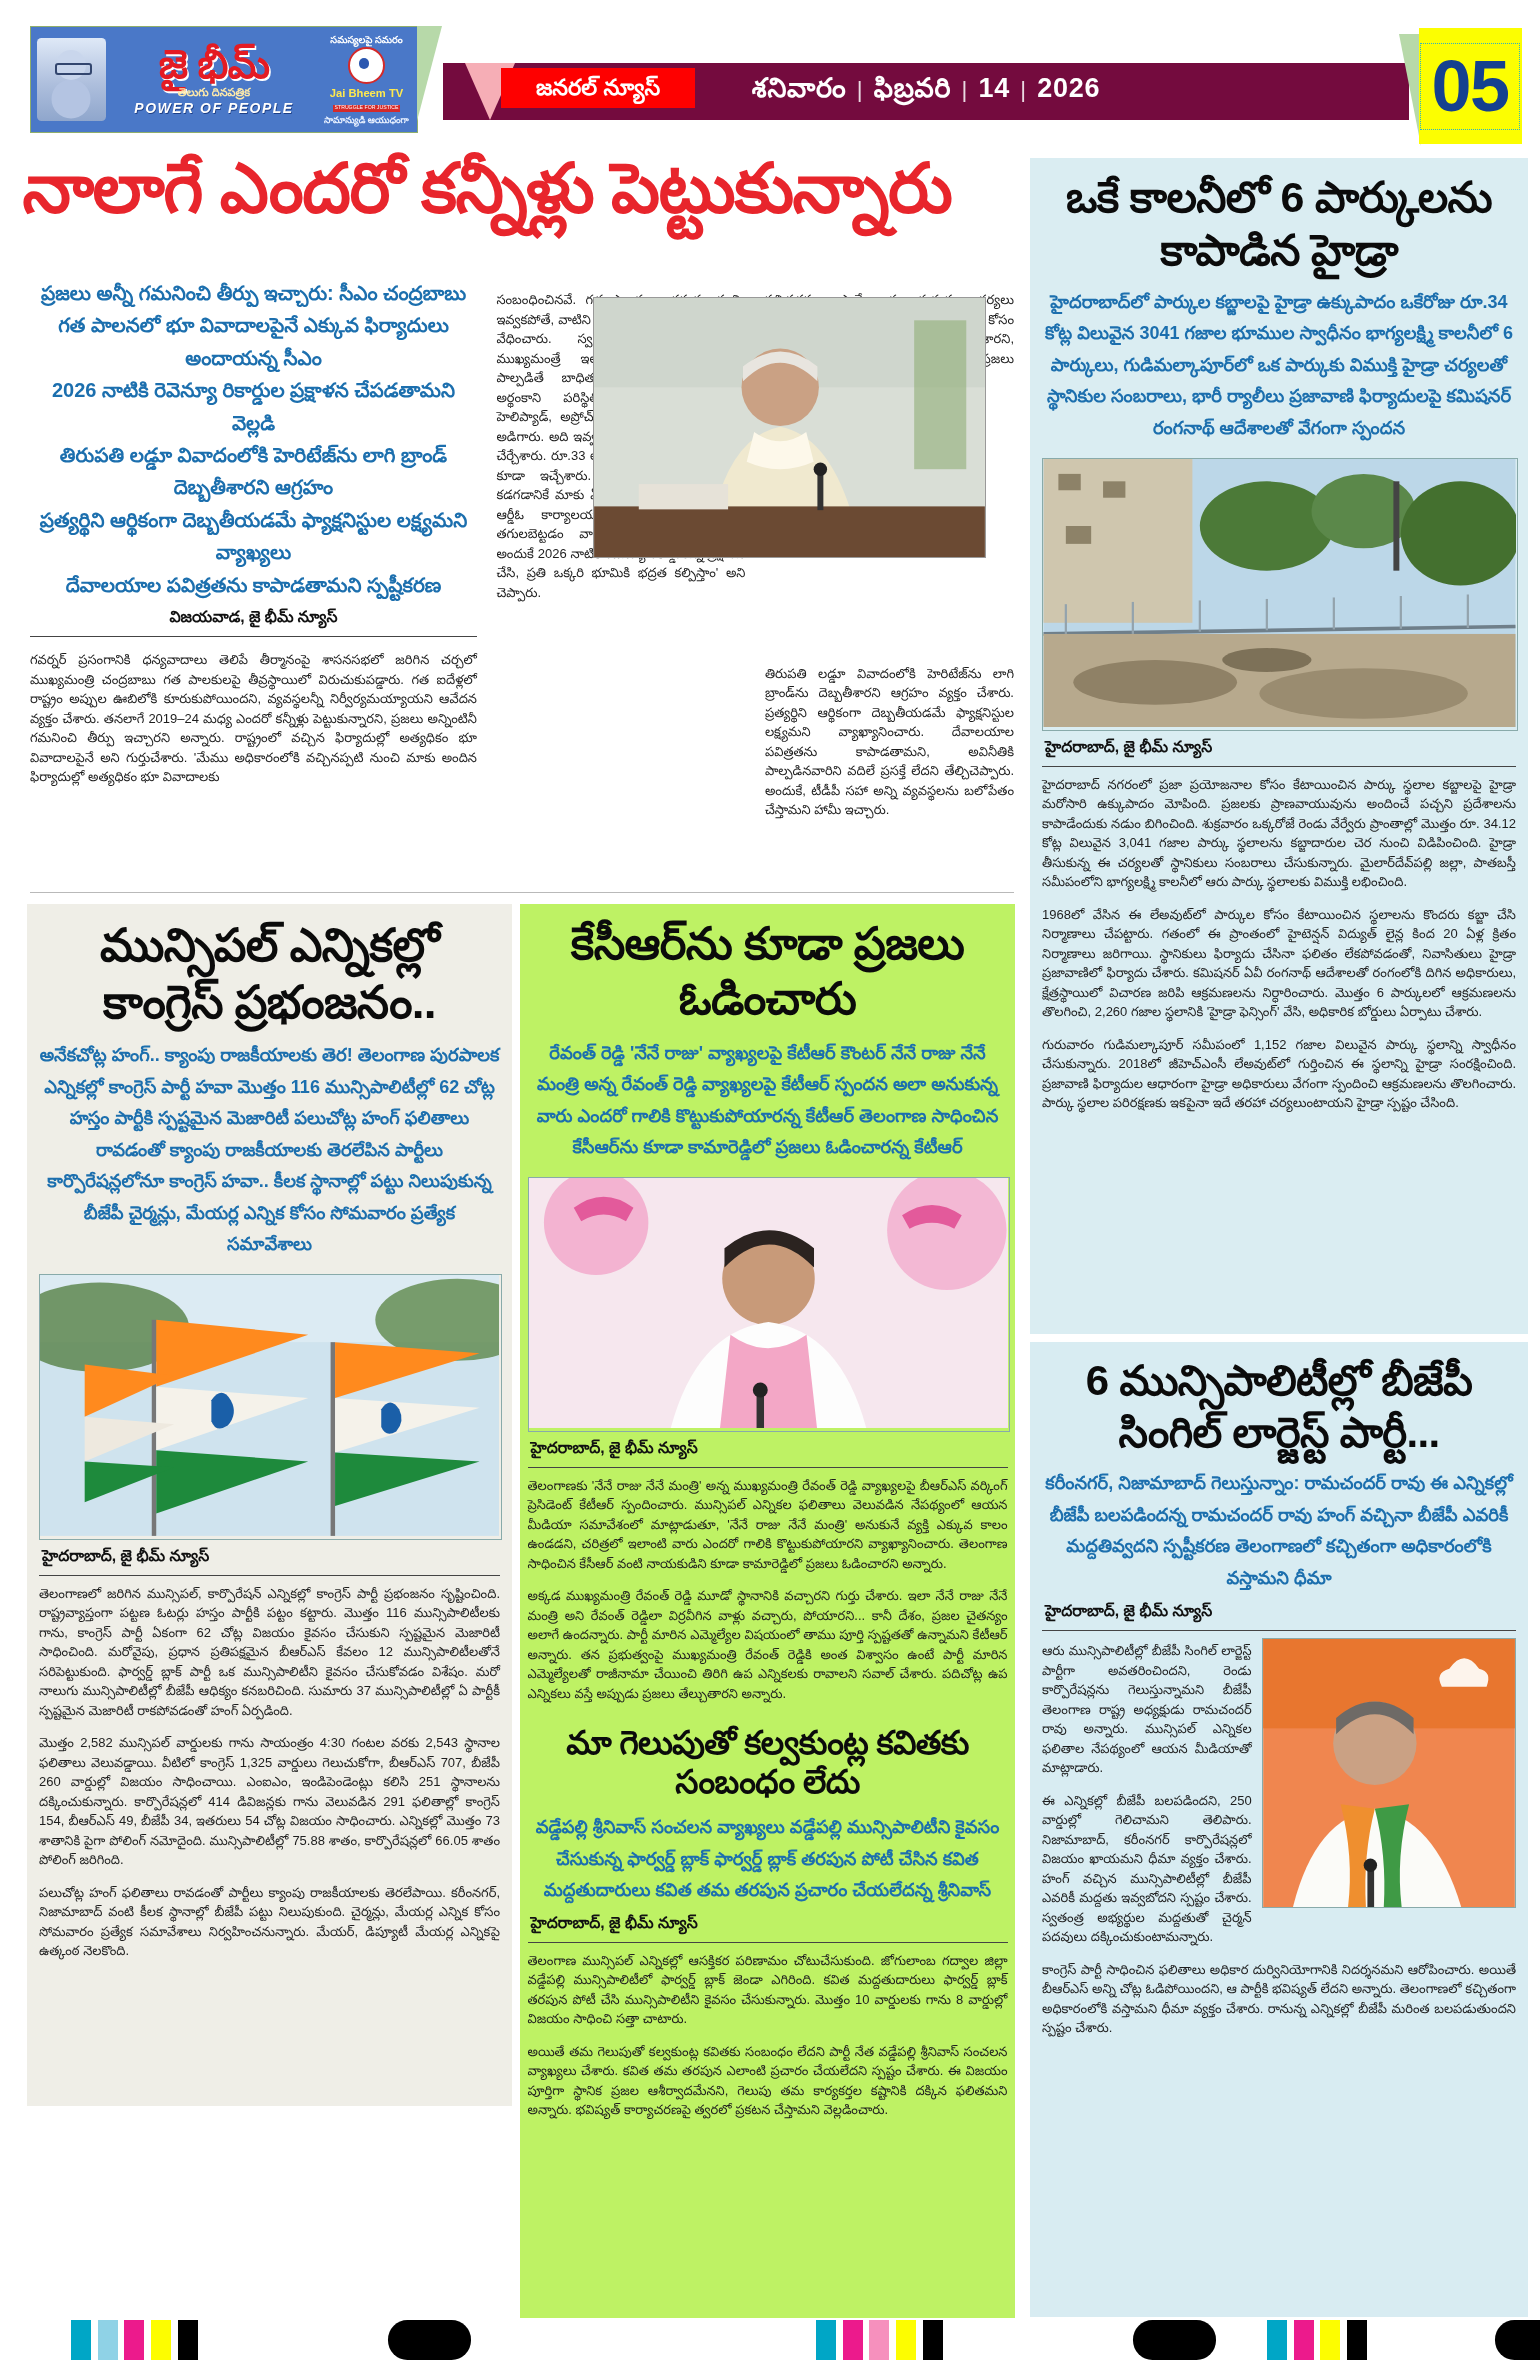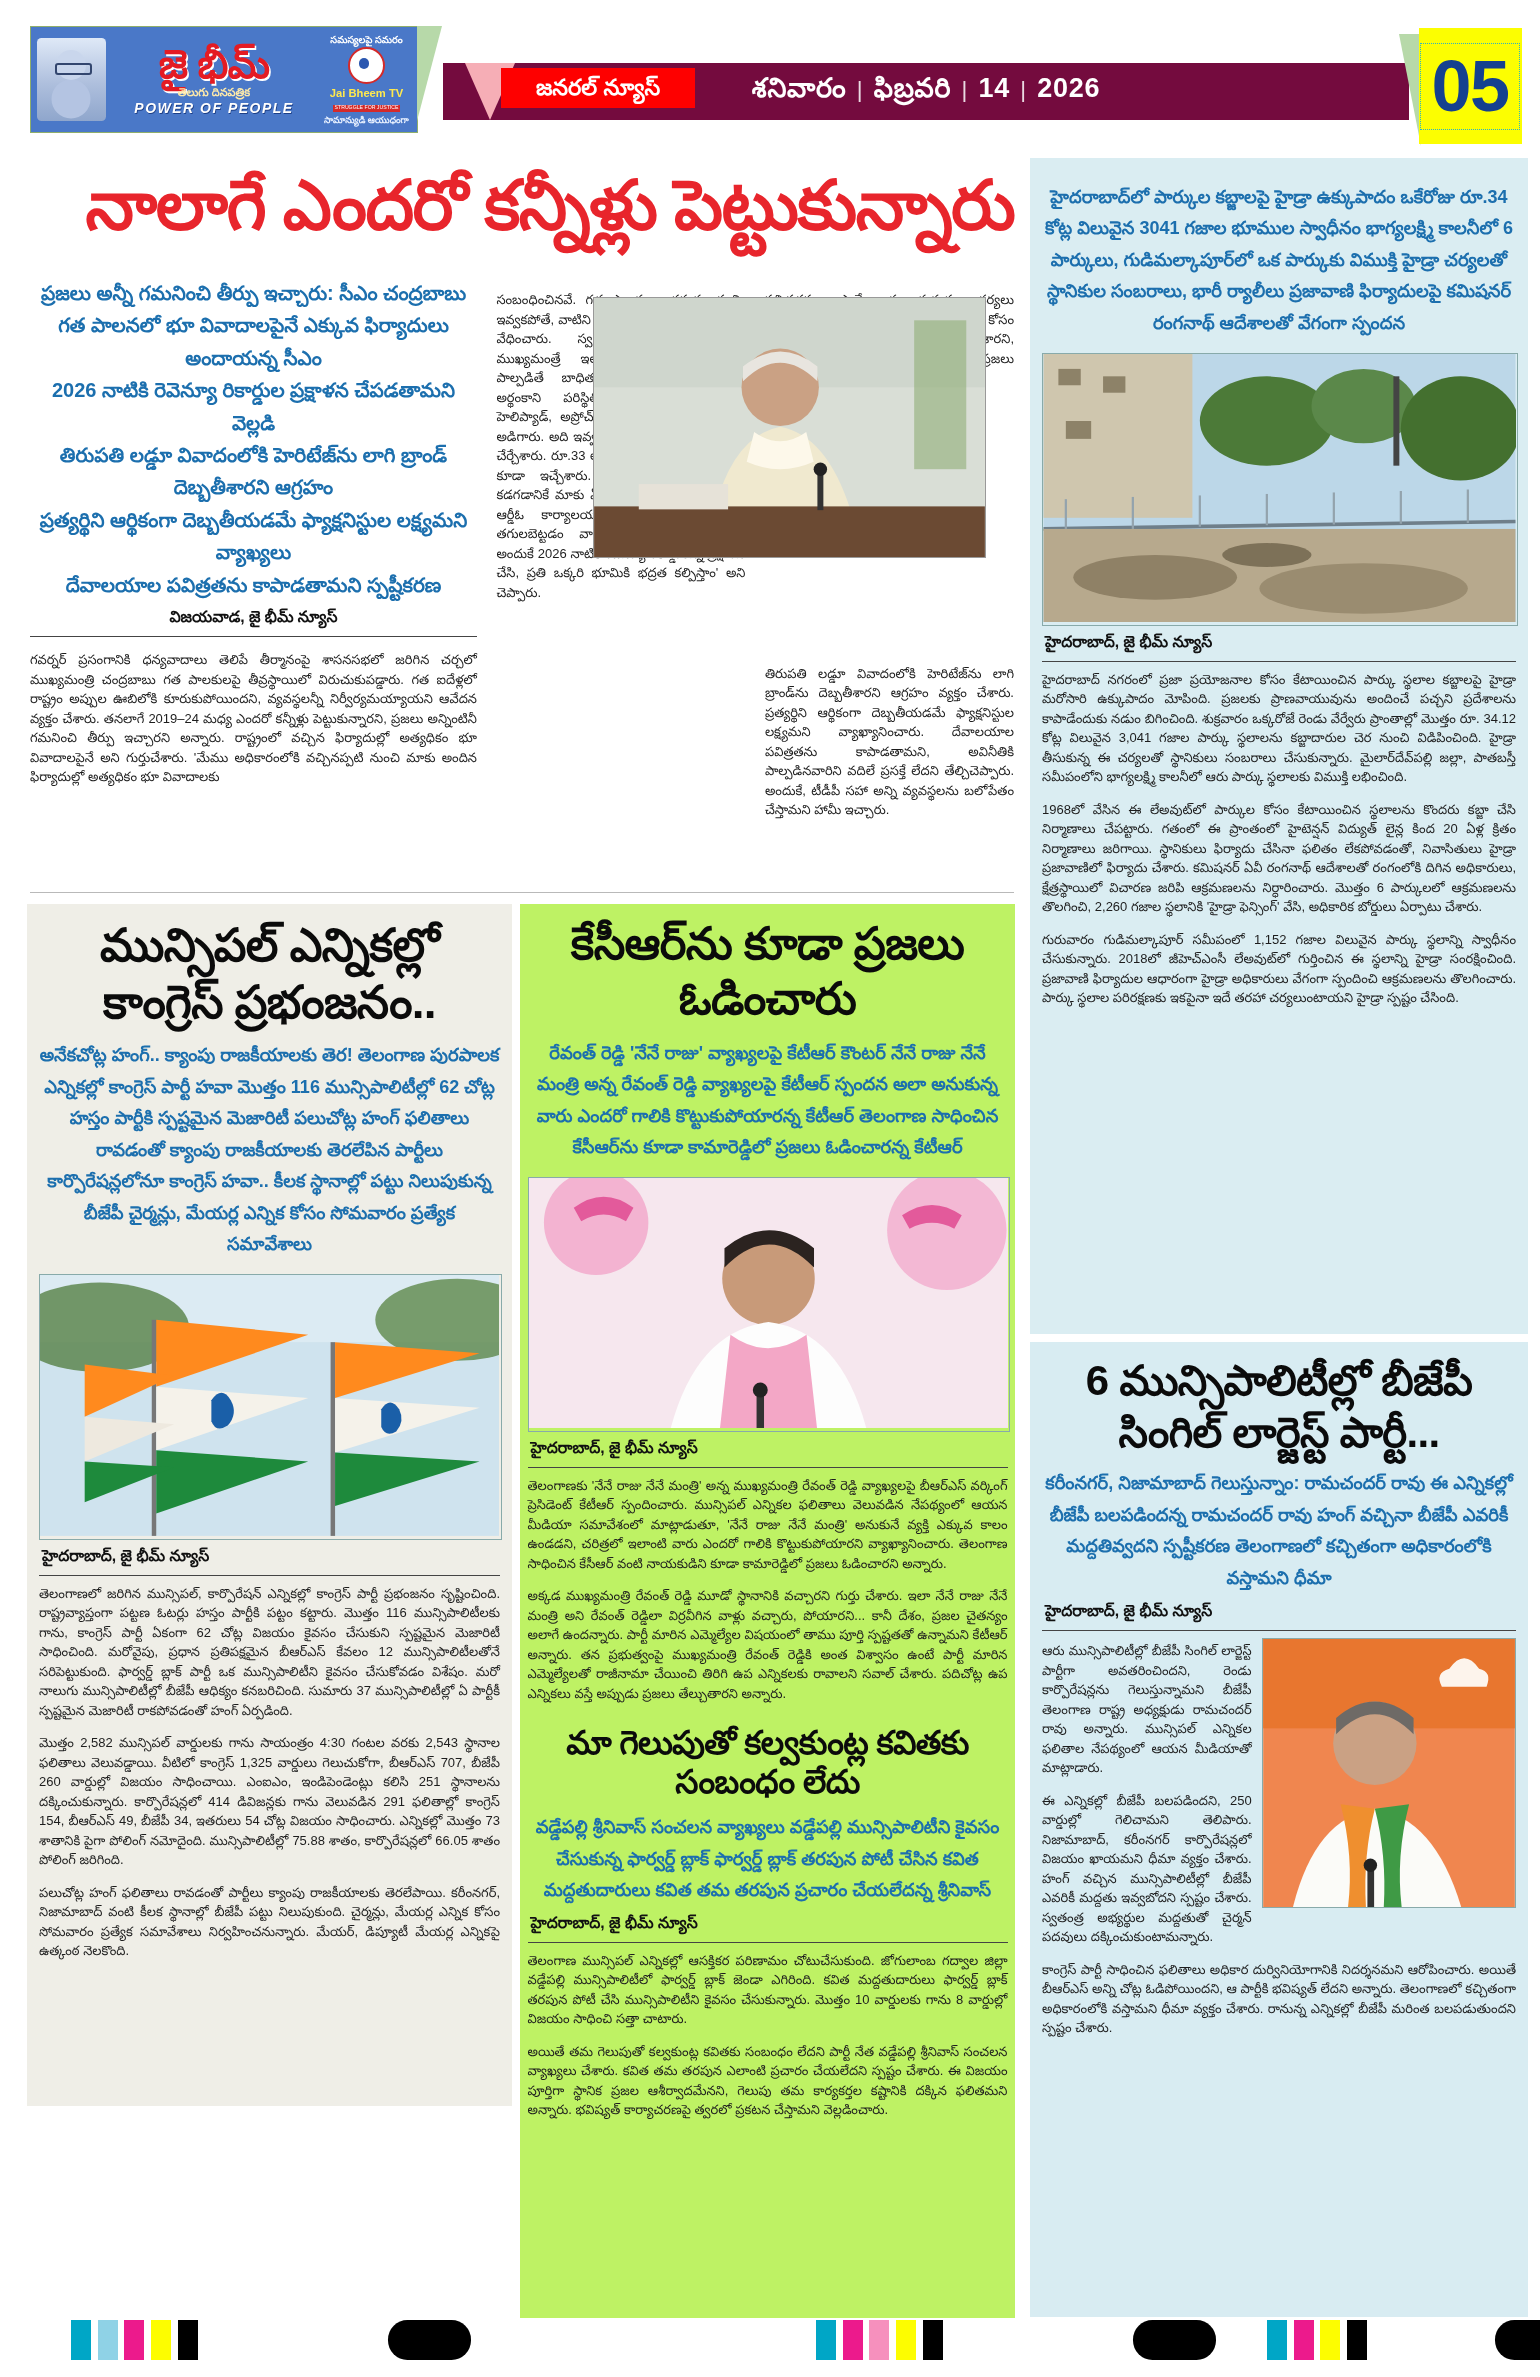--- a/index.html
+++ b/index.html
@@ -37,21 +37,21 @@
   .datetext{width:100%;text-align:center;color:#ffffff;font-size:27px;font-weight:800;letter-spacing:0.7px;}
   .datetext .sep{font-weight:400;opacity:.85;padding:0 10.4px;font-size:22.4px;}
   .pagenum-wrap{position:absolute;left:1411px;top:28px;width:112px;height:118px;}
   .pagenum-green{position:absolute;left:-12px;top:6px;width:0;height:0;
     border-top:112px solid #b7d9a9;border-left:22.4px solid transparent;}
   .pagenum{position:absolute;left:7.5px;top:0;width:103px;height:116px;background:#fcfe01;
     display:flex;align-items:center;justify-content:center;}
   .pagenum-inner{border:1.5px dotted #2bb2c4;padding:1.5px 10.4px;}
   .pagenum-inner span{color:#15418f;font-size:72px;font-weight:800;letter-spacing:-1.5px;}
   
-  .main-headline{position:absolute;left:22.4px;top:170px;width:992px;text-align:right;
+  .main-headline{position:absolute;left:22.4px;top:153px;width:992px;text-align:left;
     color:#e8252c;font-size:69px;font-weight:800;letter-spacing:-1.5px;line-height:1.05;}
   .main-article{position:absolute;left:30px;top:277px;width:984px;height:605px;display:flex;gap:19.4px;}
   .col-deck{flex:0 0 447px;}
   .deck{color:#1c6fae;font-weight:700;text-align:center;}
   .deck .dl{display:block;}
   .col-deck .deck{font-size:20px;line-height:1.62;}
   .byline{font-weight:800;color:#111;font-size:15.7px;border-bottom:1.5px solid #444;
     padding:7.5px 3px 6px 3px;margin-bottom:7.5px;}
   .byline.center{text-align:center;}
   .bodytext{font-size:13px;line-height:1.5;text-align:justify;color:#1d1d1d;}
@@ -232,20 +232,21 @@
     <span class="dl">వడ్డేపల్లి మున్సిపాలిటీని కైవసం చేసుకున్న ఫార్వర్డ్ బ్లాక్</span>
     <span class="dl">ఫార్వర్డ్ బ్లాక్ తరపున పోటీ చేసిన కవిత మద్దతుదారులు</span>
     <span class="dl">కవిత తమ తరపున ప్రచారం చేయలేదన్న శ్రీనివాస్</span>
   </div>
   <div class="byline">హైదరాబాద్, జై భీమ్ న్యూస్</div>
   <p class="bodytext">తెలంగాణ మున్సిపల్ ఎన్నికల్లో ఆసక్తికర పరిణామం చోటుచేసుకుంది. జోగులాంబ గద్వాల జిల్లా వడ్డేపల్లి మున్సిపాలిటీలో ఫార్వర్డ్ బ్లాక్ జెండా ఎగిరింది. కవిత మద్దతుదారులు ఫార్వర్డ్ బ్లాక్ తరపున పోటీ చేసి మున్సిపాలిటీని కైవసం చేసుకున్నారు. మొత్తం 10 వార్డులకు గాను 8 వార్డుల్లో విజయం సాధించి సత్తా చాటారు.</p>
   <p class="bodytext">అయితే తమ గెలుపుతో కల్వకుంట్ల కవితకు సంబంధం లేదని పార్టీ నేత వడ్డేపల్లి శ్రీనివాస్ సంచలన వ్యాఖ్యలు చేశారు. కవిత తమ తరపున ఎలాంటి ప్రచారం చేయలేదని స్పష్టం చేశారు. ఈ విజయం పూర్తిగా స్థానిక ప్రజల ఆశీర్వాదమేనని, గెలుపు తమ కార్యకర్తల కష్టానికి దక్కిన ఫలితమని అన్నారు. భవిష్యత్ కార్యాచరణపై త్వరలో ప్రకటన చేస్తామని వెల్లడించారు.</p>
 </div>
 
 <div class="panel panel-hydra">
+  <div class="sec-headline">ఒకే కాలనీలో 6 పార్కులను కాపాడిన హైడ్రా</div>
   <div class="sec-deck">
     <span class="dl">హైదరాబాద్‌లో పార్కుల కబ్జాలపై హైడ్రా ఉక్కుపాదం</span>
     <span class="dl">ఒకేరోజు రూ.34 కోట్ల విలువైన 3041 గజాల భూముల స్వాధీనం</span>
     <span class="dl">భాగ్యలక్ష్మి కాలనీలో 6 పార్కులు, గుడిమల్కాపూర్‌లో ఒక పార్కుకు విముక్తి</span>
     <span class="dl">హైడ్రా చర్యలతో స్థానికుల సంబరాలు, భారీ ర్యాలీలు</span>
     <span class="dl">ప్రజావాణి ఫిర్యాదులపై కమిషనర్ రంగనాథ్ ఆదేశాలతో వేగంగా స్పందన</span>
   </div>
   <div class="photo-frame">
     <svg width="473" height="268" viewBox="0 0 634 360" xmlns="http://www.w3.org/2000/svg">
       <rect width="634" height="360" fill="#bcd7e8"></rect>

